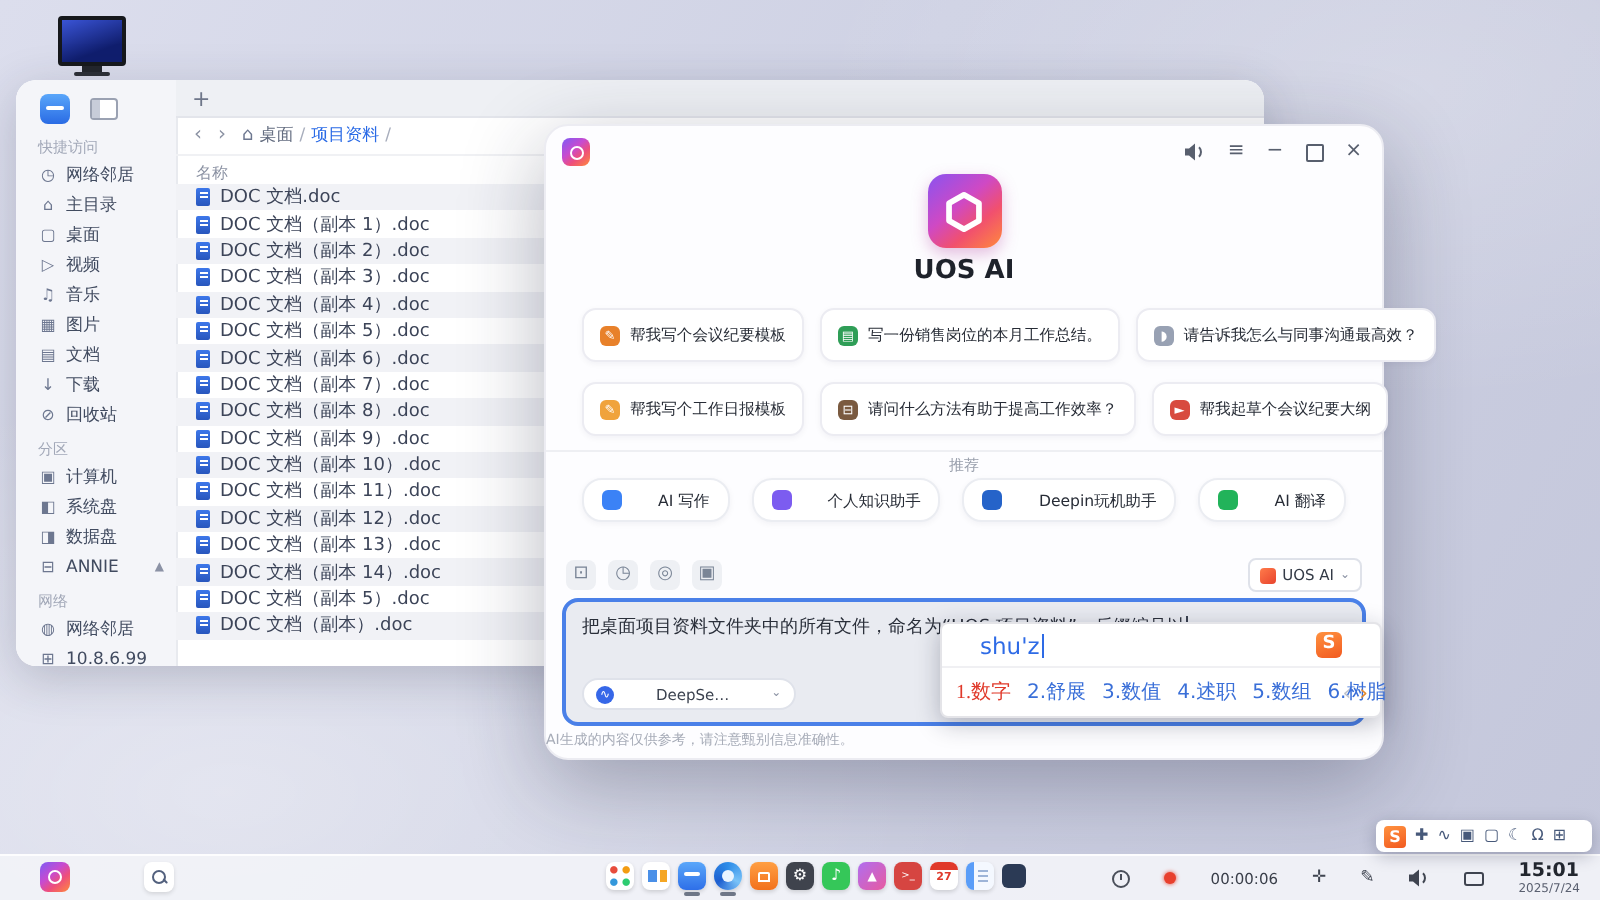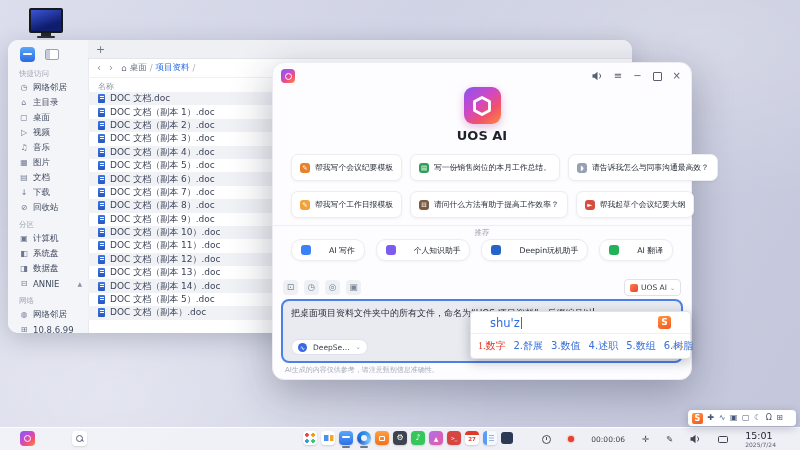--- a/index.html
+++ b/index.html
@@ -92,27 +92,27 @@
   .chips div.chip:nth-of-type(5) .chip-ico{background:#3b82f6;}
   .ai-toolbar{position:absolute;left:10px;right:10px;top:216px;display:flex;align-items:center;}
   .tb-ico{width:15px;height:15px;border-radius:4px;background:#eef0f4;color:#7a8596;font-size:9px;line-height:15px;text-align:center;margin-right:6px;}
   .model-chip{margin-left:auto;display:flex;align-items:center;gap:3px;height:15px;padding:0 5px;background:#fff;border:1px solid #dfe2ea;border-radius:4px;}
   .model-chip-ico{width:8px;height:8px;border-radius:2px;background:linear-gradient(140deg,#ff7b4a,#e8442e);}
   .model-chip-label{font-size:7.5px;color:#333a46;}
   .chev{font-size:6px;color:#8b92a3;line-height:6px;}
   .ai-input{position:absolute;left:8px;right:8px;top:236px;height:64px;background:#e9ebf1;border:2px solid #4a80e8;border-radius:8px;box-sizing:border-box;}
   .ai-input-text{padding:6px 8px 0 8px;font-size:9px;color:#2a2f3a;white-space:nowrap;overflow:hidden;}
   .caret{display:inline-block;width:1px;height:10px;background:#3a4150;vertical-align:-2px;}
-  .model-sel{position:absolute;left:8px;bottom:6px;display:flex;align-items:center;gap:6px;height:14px;padding:0 6px;background:#fff;border:1px solid #dfe2ea;border-radius:8px;}
+  .model-sel{position:absolute;left:8px;bottom:6px;display:flex;align-items:center;gap:21px;height:14px;padding:0 6px;background:#fff;border:1px solid #dfe2ea;border-radius:8px;}
   .deepseek-ico{width:9px;height:9px;border-radius:50%;background:#3667e8;color:#fff;font-size:6px;line-height:9px;text-align:center;}
   .model-sel-label{font-size:7.5px;color:#3a414e;}
   .send-group{position:absolute;right:8px;bottom:6px;display:flex;gap:5px;}
   .circle-btn{width:15px;height:15px;border-radius:50%;background:#d9dce4;}
   .send-btn{background:#2f6fe4;color:#fff;font-size:7px;line-height:15px;text-align:center;}
-  .ai-footer{position:absolute;left:12px;bottom:4px;font-size:7px;color:#a7acb8;white-space:nowrap;}
+  .ai-footer{position:absolute;left:0;bottom:4px;font-size:7px;color:#a7acb8;white-space:nowrap;}
   
   #ime{position:absolute;left:470px;top:311px;width:219px;background:#fff;border:1px solid #e4e4e8;border-radius:4px;
       box-shadow:0 3px 12px rgba(20,25,50,.28);z-index:50;}
   .ime-top{display:flex;align-items:center;height:21px;padding:0 19px;border-bottom:1px solid #f0f0f3;}
   .ime-comp{font-size:11.5px;color:#2e6be6;}
   .ime-caret{display:inline-block;width:1px;height:12px;background:#2e6be6;vertical-align:-2px;margin-left:1px;}
   .sogou-logo{margin-left:auto;width:13px;height:13px;border-radius:3px;background:linear-gradient(160deg,#ff9240,#f25a20);
       color:#fff;font-weight:bold;font-size:9px;line-height:13px;text-align:center;}
   .ime-cands{display:flex;align-items:center;height:24px;padding:0 7px;gap:8px;}
   .cand{font-size:10px;color:#3a6fd8;white-space:nowrap;}
@@ -153,29 +153,29 @@
   .app-store:after{content:"";position:absolute;left:4px;top:5px;width:6px;height:5px;border:1px solid #fff;border-top-left-radius:1px;border-top-right-radius:1px;box-sizing:border-box;}
   .app-control{background:#3f434d;color:#fff;font-size:8px;line-height:14px;text-align:center;}
   .app-music{background:#35c759;color:#fff;font-size:8px;line-height:14px;text-align:center;}
   .app-image{background:linear-gradient(135deg,#b06ef0,#e85aa0);color:#fff;font-size:6px;line-height:16px;text-align:center;}
   .app-terminal{background:#d64541;color:#fff;font-size:5px;line-height:14px;text-align:center;}
   .app-calendar{background:#fff;color:#e0392a;font-size:5.5px;font-weight:bold;text-align:center;line-height:17px;}
   .app-calendar:before{content:"";position:absolute;left:0;top:0;right:0;height:3.5px;background:#e0392a;border-radius:4px 4px 0 0;}
   .app-editor{background:linear-gradient(90deg,#5a9df8 30%,#f4f8ff 30%);}
   .app-editor:after{content:"";position:absolute;left:6px;top:4px;width:5px;height:1px;background:#9db4d8;box-shadow:0 2.5px 0 #9db4d8,0 5px 0 #9db4d8;}
   .app-sysmon{width:12px;height:12px;margin-top:1px;background:#2b3a55;border-radius:3px;}
-  .tray{position:absolute;right:24px;top:0;height:22px;display:flex;align-items:center;gap:17px;}
+  .tray{position:absolute;right:10px;top:0;height:22px;display:flex;align-items:center;gap:17px;}
   .rec-ico{width:9px;height:9px;border:1.2px solid #4a4f5a;border-radius:50%;position:relative;box-sizing:border-box;}
   .rec-ico:after{content:"";position:absolute;left:3px;top:1.5px;width:1px;height:3px;background:#4a4f5a;}
   .rec-dot{width:6px;height:6px;border-radius:50%;background:#e8402e;box-shadow:0 0 2px #e8402e;}
   .rec-time{font-size:7.5px;color:#3a3f4a;}
   .tray-glyph{font-size:8.5px;color:#3f4450;line-height:10px;}
   .display-ico{width:10px;height:7px;border:1.2px solid #3f4450;border-radius:1.5px;box-sizing:border-box;}
   .clock{line-height:1;text-align:left;}
-  .clock-time{font-size:9.5px;font-weight:normal;color:#23272f;}
+  .clock-time{font-size:9.5px;font-weight:bold;color:#23272f;}
   .clock-date{font-size:6px;color:#5a6070;margin-top:1.5px;}
 </style>
 </head>
 <body>
 
 <div class="desk-icon">
   <div class="monitor"></div>
   <div class="monitor-stand"></div>
   <div class="monitor-base"></div>
   <div class="desk-label">计算机</div>

